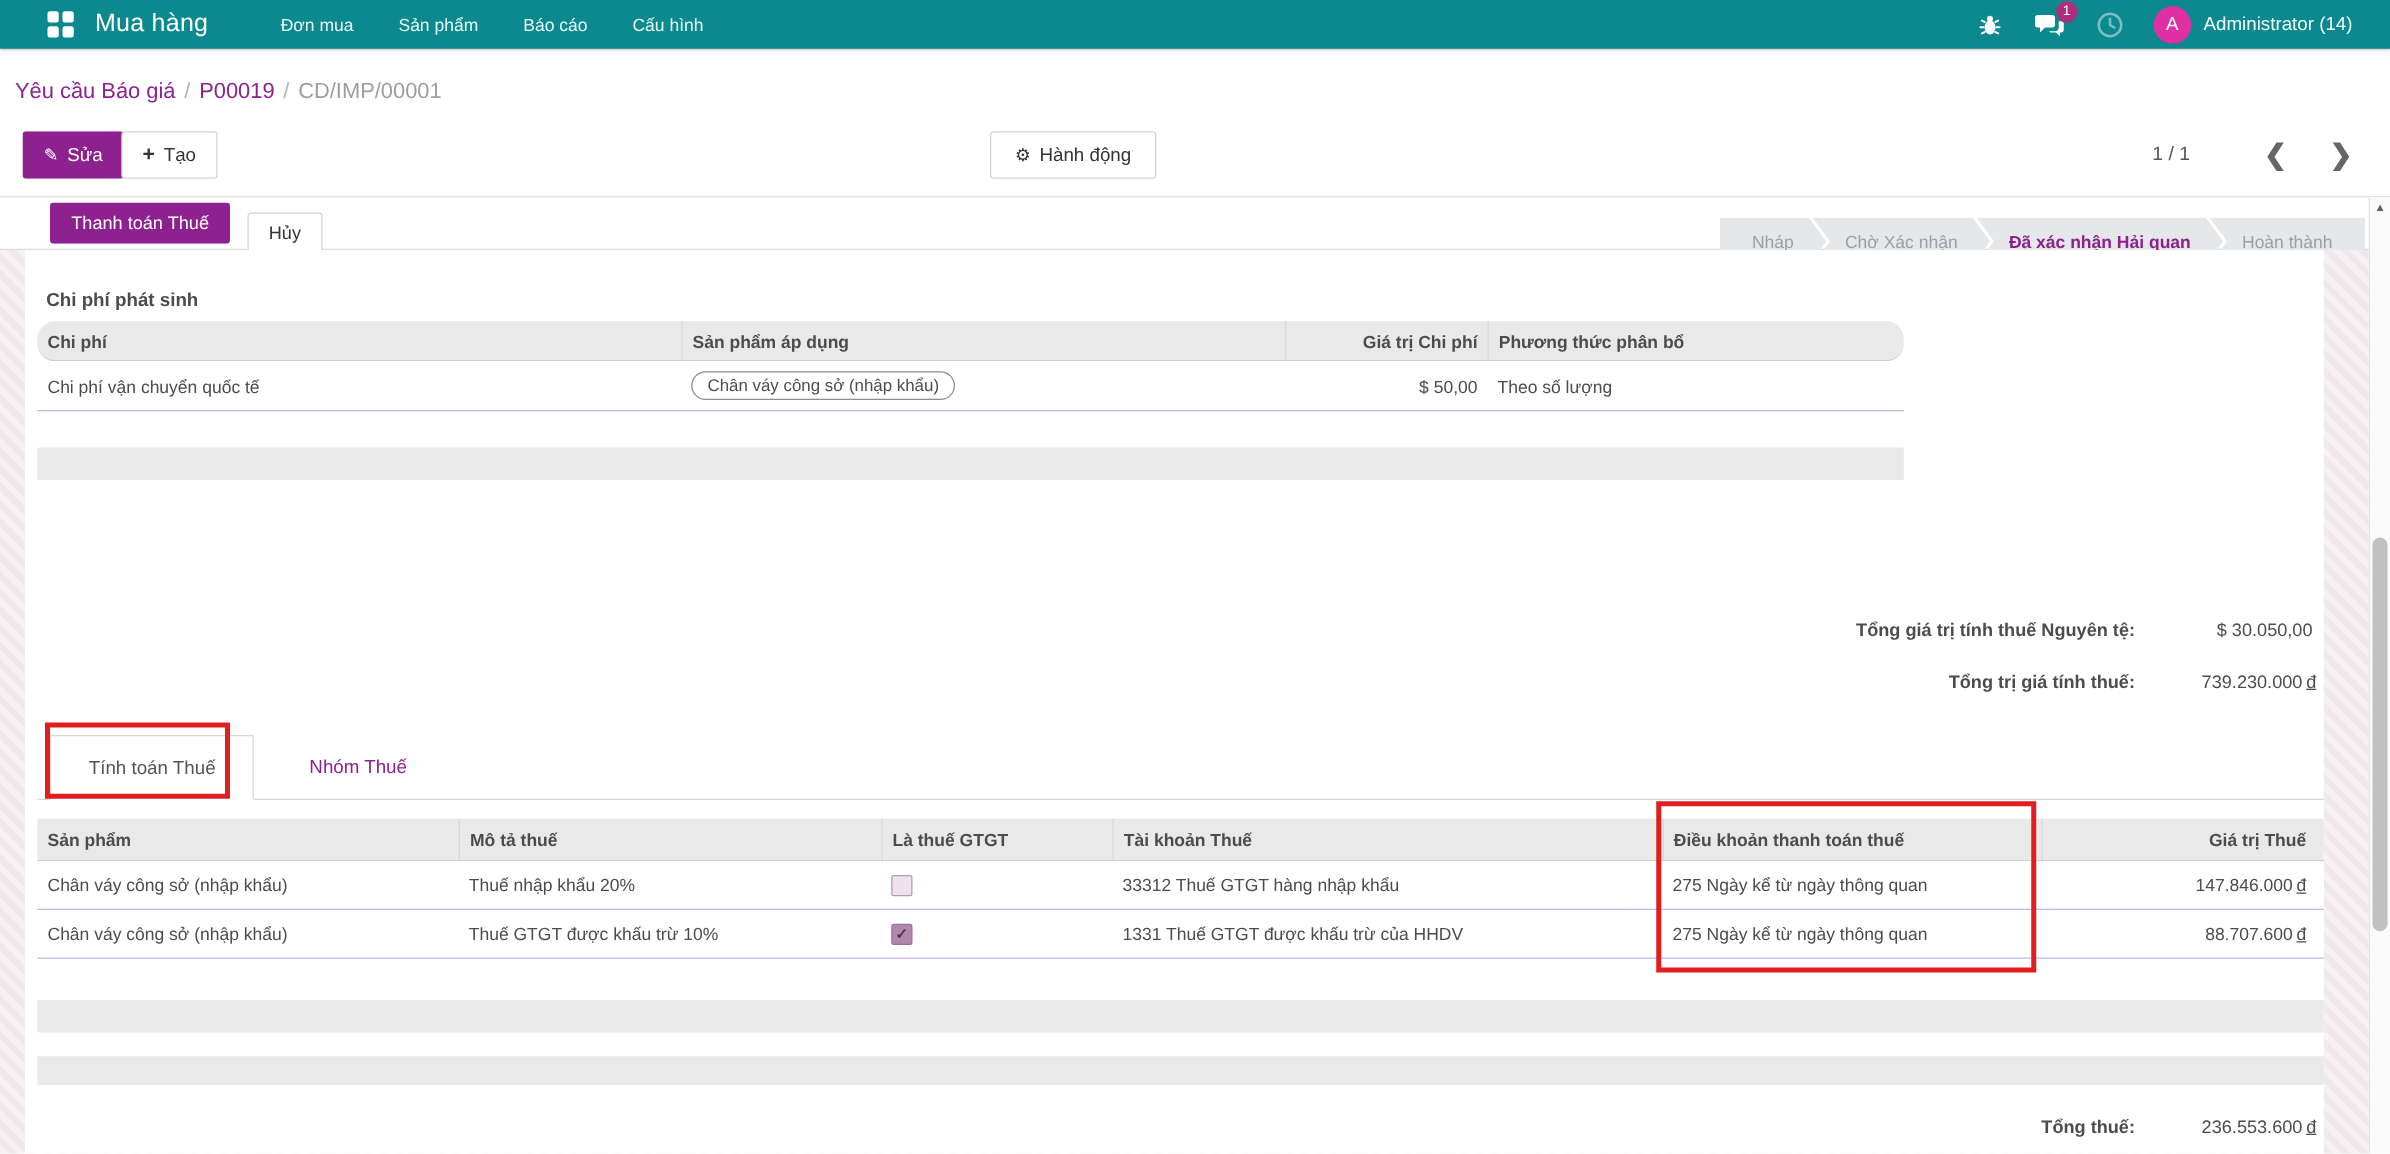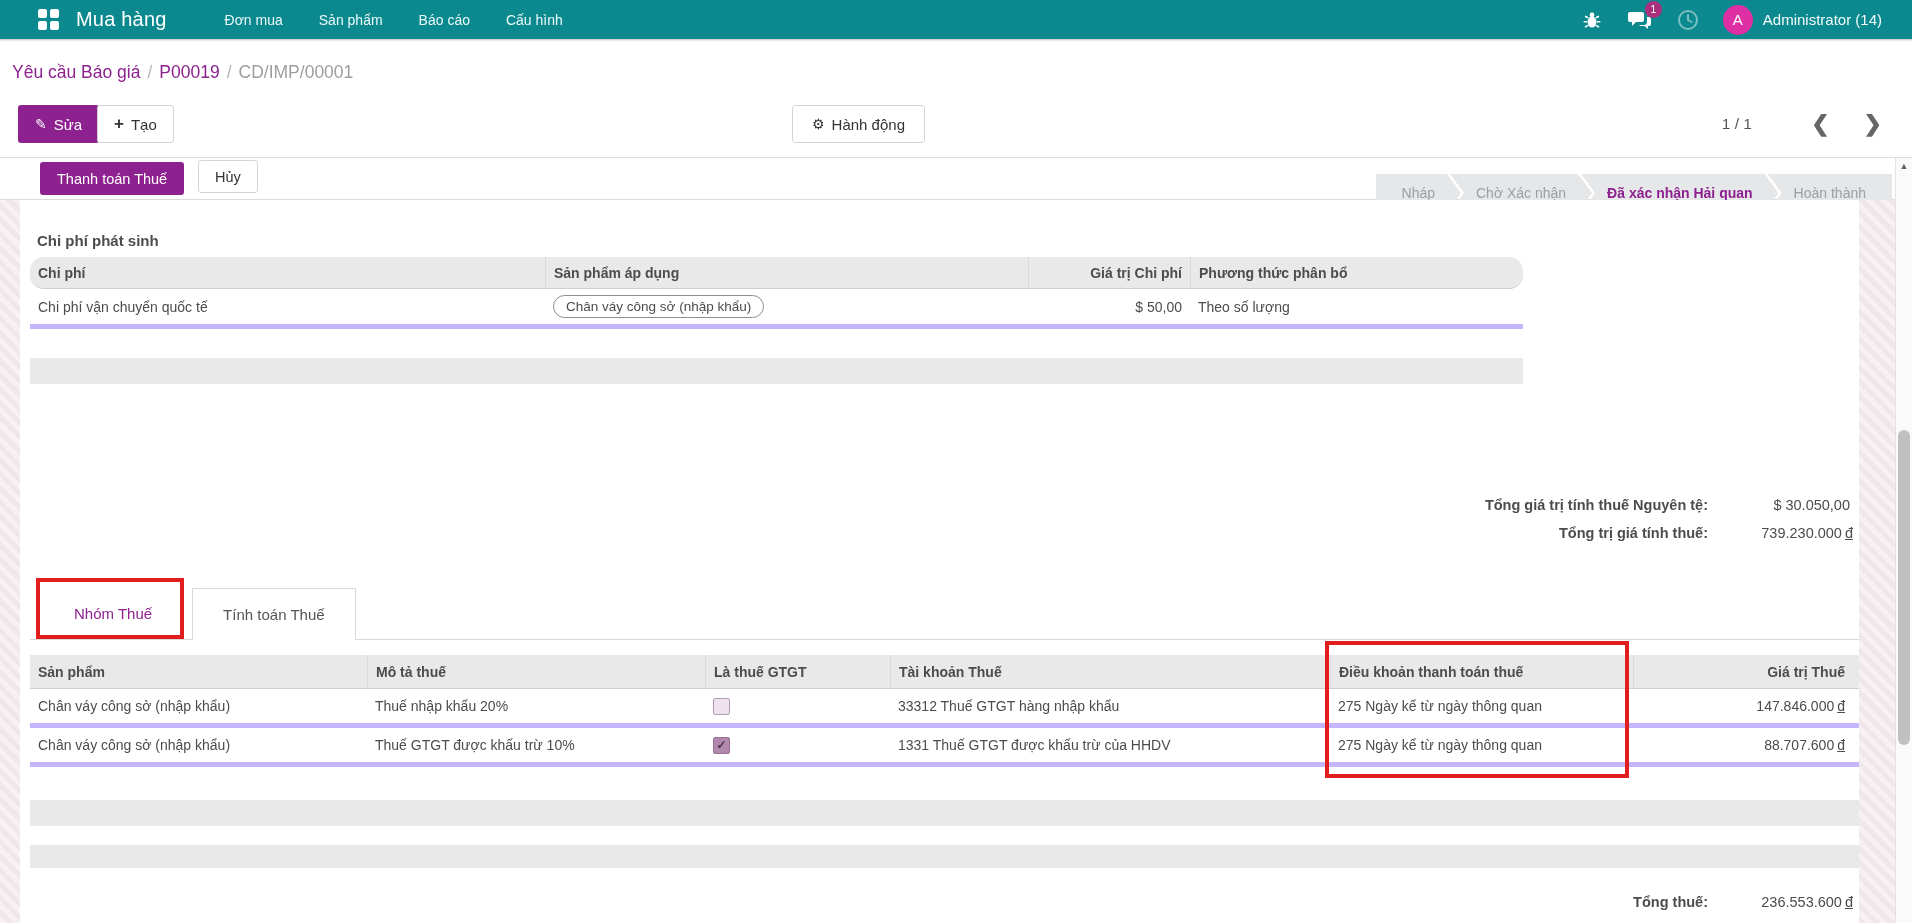--- a/index.html
+++ b/index.html
@@ -39,54 +39,54 @@
   .btn-action { position:absolute; left:792px; top:66px; width:133px; }
   .glyph { font-size:14px; }
   .pager { position:absolute; right:160px; top:66px; height:38px; display:flex; align-items:center; font-size:15.5px; color:#555; }
   .pager-arrows { position:absolute; right:30px; top:66px; height:38px; display:flex; align-items:center; gap:34px; }
   .pager-arrow { font-size:22px; color:#666; cursor:pointer; font-weight:bold; line-height:1; }
 
   
   .statusbar { position:absolute; left:0; top:158px; width:1912px; height:42px; background:#fff; border-bottom:1px solid #dcdcdc; }
   .statusbar .btn { height:33px; font-size:14.5px;margin-left:24px; }
   .btn-pay { position:absolute; left:16px; top:4px; }
-  .btn-cancel { position:absolute; left:174px; top:2px; }
+  .btn-cancel { position:absolute; left:174px; top:12px; }
   .pipeline { position:absolute; right:20px; top:16px; height:38px; display:flex; }
   .stage { height:38px; display:flex; align-items:center; justify-content:center; background:#e5e7e9;
            color:#9aa0a6; font-size:14px; padding:0 26px; cursor:pointer;
            clip-path:polygon(0 0, calc(100% - 14px) 0, 100% 50%, calc(100% - 14px) 100%, 0 100%, 14px 50%); }
   .stage + .stage { margin-left:-11px; }
   .stage.first { clip-path:polygon(0 0, calc(100% - 14px) 0, 100% 50%, calc(100% - 14px) 100%, 0 100%); }
   .stage.last  { clip-path:polygon(0 0, 100% 0, 100% 100%, 0 100%, 14px 50%); }
   .stage.active { color:#8e2190; font-weight:bold; }
 
   
   .content { position:absolute; left:0; top:200px; width:1895px; height:723px;
              background:repeating-linear-gradient(45deg,#f7f1f2 0 5px,#efe7e9 5px 10px); }
   .sheet { position:absolute; left:20px; top:0; width:1839px; height:723px; background:#fff; }
 
   .section-label { position:absolute; left:17px; top:32px; font-weight:bold; font-size:15px; color:#4c4c4c; }
 
   .thead { position:absolute; display:flex; background:#e9e9e9; border-bottom:1px solid #cfcfcf; }
   .th { font-weight:bold; color:#4c4c4c; display:flex; align-items:center; padding:0 8px; border-left:1px solid #d8d8d8; overflow:hidden; white-space:nowrap; }
   .th:first-child { border-left:none; }
   .th.right, .td.right { justify-content:flex-end; text-align:left;padding-left:24px; }
-  .trow { position:absolute; display:flex; border-bottom:5px solid #c4b5fd; background:#fff; }
+  .trow { position:absolute; display:flex; border-bottom:1px solid #c4b5fd; background:#fff; }
   .td { display:flex; align-items:center; padding:0 8px; overflow:hidden; white-space:nowrap; }
   .gray-band { position:absolute; background:#e9e9e9; }
 
   
   .t1 { left:10px; width:1493px; }
   .t1 .c1{width:515px;} .t1 .c2{width:483px;} .t1 .c3{width:162px;} .t1 .c4{width:333px;}
   .t1.thead{ top:57px; height:32px;border-radius:14px; }
   .t1.trow { top:89px; height:40px; }
   .pill { display:inline-block; border:1px solid #8d8d8d; border-radius:14px; padding:3px 12px; font-size:13.5px; color:#4c4c4c; background:#fff; }
 
   
-  .totals-upper { position:absolute; right:6px; top:291px; display:flex; flex-direction:column; }
+  .totals-upper { position:absolute; right:6px; top:291px; display:flex; flex-direction:column; gap:13px; }
   .total-line { display:flex; align-items:center; justify-content:flex-end; height:28px; font-size:14.5px; }
   .total-label { font-weight:bold; color:#4c4c4c; }
   .total-value { width:145px; text-align:right; color:#4c4c4c; }
   .currency { text-decoration:underline; margin-left:3px; }
 
   
   .tabs { position:absolute; left:10px; top:385px; width:1829px; height:55px; border-bottom:1px solid #d8d8d8; display:flex; align-items:flex-end; }
   .tab { height:52px; display:flex; align-items:center; padding:0 30px; font-size:15px; cursor:pointer; }
   .tab.active { border:1px solid #d8d8d8; border-bottom:1px solid #fff; margin-bottom:-1px; background:#fff; color:#555; margin-left:10px; }
   .tab.inactive { color:#8e2190; margin-left:14px; }
@@ -236,22 +236,22 @@
           <span class="total-label">Tổng giá trị tính thuế Nguyên tệ:</span>
           <span class="total-value"><span>$ 30.050,00</span><span class="currency"></span></span>
         </div>
         <div class="total-line">
           <span class="total-label">Tổng trị giá tính thuế:</span>
           <span class="total-value"><span>739.230.000</span><span class="currency">đ</span></span>
         </div>
       </div>
 
       <div class="tabs">
+        <div class="tab active">Tính toán Thuế</div>
         <div class="tab inactive">Nhóm Thuế</div>
-        <div class="tab active">Tính toán Thuế</div>
       </div>
 
       <div class="thead t2">
         <div class="th c1">Sản phẩm</div>
         <div class="th c2">Mô tả thuế</div>
         <div class="th c3">Là thuế GTGT</div>
         <div class="th c4">Tài khoản Thuế</div>
         <div class="th c5">Điều khoản thanh toán thuế</div>
         <div class="th c6 right">Giá trị Thuế</div>
       </div>

